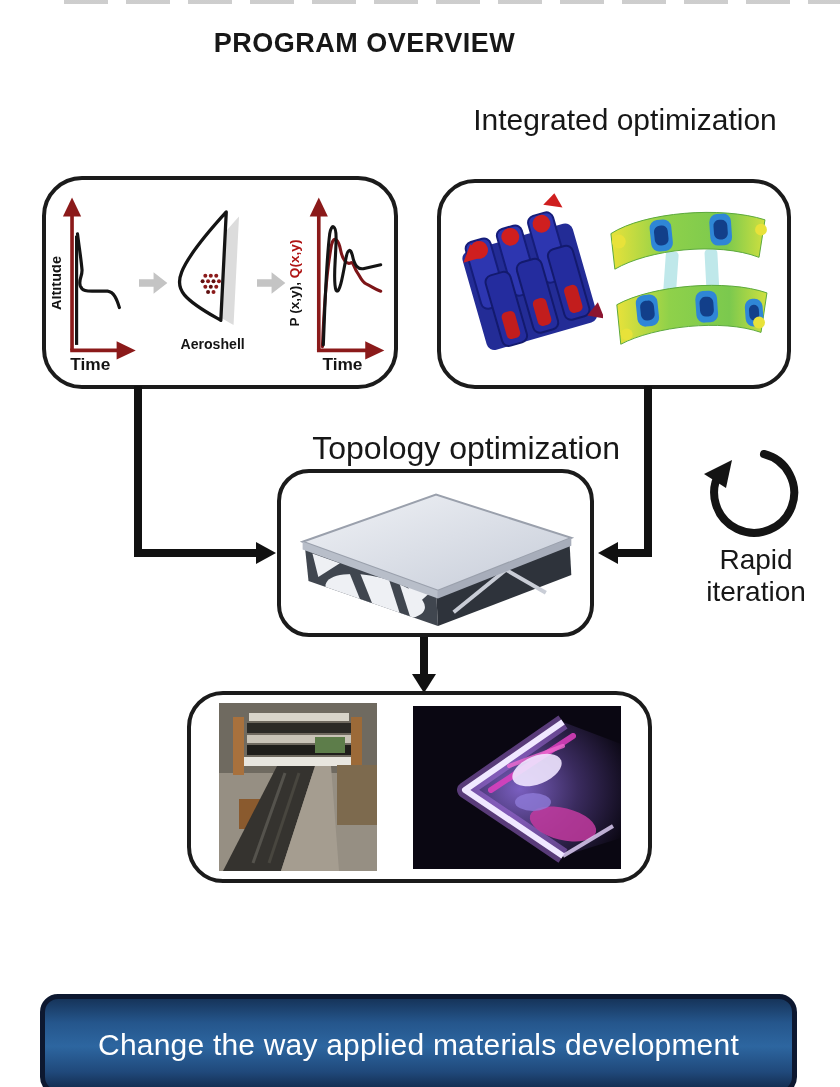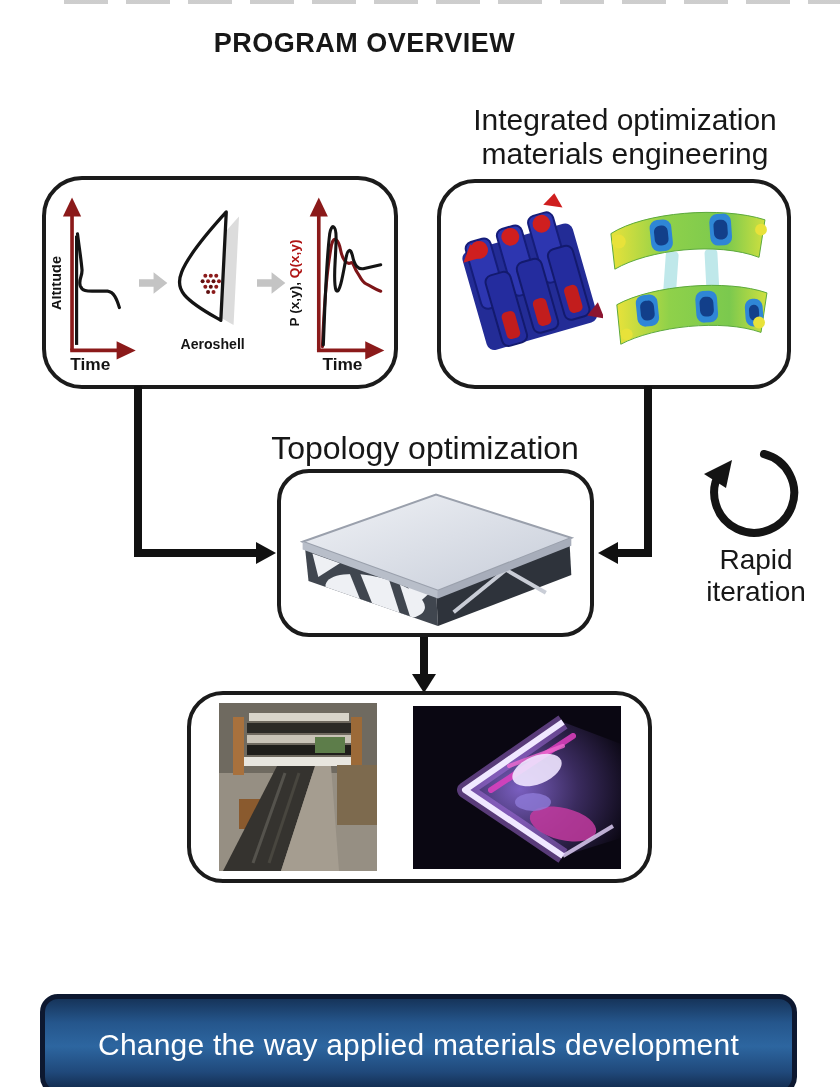--- a/index.html
+++ b/index.html
@@ -96,21 +96,20 @@
         <text transform="rotate(-90 14 100)" x="14" y="100" text-anchor="middle" font-size="15" font-weight="600">
           <tspan fill="#141414">P (x,y), </tspan><tspan fill="#b01515">Q(x,y)</tspan>
         </text>
         <text x="62" y="196" text-anchor="middle" font-size="19" font-weight="600" fill="#141414">Time</text>
       </svg>
     </div>
   </div>
 
   <div class="lbl" style="left:415px;top:103px;width:420px;font-size:30px;line-height:34px;">
     <div>Integrated optimization</div>
-    <div>materials engineering</div>
   </div>
 
   <div class="dbox" style="left:437px;top:179px;width:354px;height:210px;border-radius:38px;">
     <div class="flexrow" style="padding:8px 14px;justify-content:space-around;">
 
       <svg width="150" height="182" viewBox="0 0 150 182">
         <g transform="rotate(-16 75 95)">
           <rect x="18" y="42" width="116" height="104" rx="8" fill="#232c96"></rect>
           <g>
             <rect x="24" y="34" width="26" height="70" rx="7" fill="#2d36b0" stroke="#151d7a" stroke-width="2"></rect>
@@ -181,21 +180,21 @@
   <div class="conn" style="left:134px;top:549px;width:123px;height:8px;"></div>
   <div class="tri-right" style="left:256px;top:542px;"></div>
 
   <div class="conn" style="left:644px;top:386px;width:8px;height:171px;"></div>
   <div class="conn" style="left:617px;top:549px;width:35px;height:8px;"></div>
   <div class="tri-left" style="left:598px;top:542px;"></div>
 
   <div class="conn" style="left:420px;top:635px;width:8px;height:42px;"></div>
   <div class="tri-down" style="left:412px;top:674px;"></div>
 
-  <div class="lbl" style="left:230px;top:430px;width:390px;font-size:32px;">Topology optimization</div>
+  <div class="lbl" style="left:230px;top:430px;width:390px;font-size:32px;text-align:right;">Topology optimization</div>
 
   <div class="dbox" style="left:277px;top:469px;width:317px;height:168px;border-radius:32px;">
     <div class="flexrow" style="justify-content:center;">
       <svg width="296" height="152" viewBox="0 0 300 155">
         <defs>
           <linearGradient id="gr-top" x1="0" y1="0" x2="1" y2="1">
             <stop offset="0" stop-color="#f0f2f6"></stop>
               <stop offset="1" stop-color="#c6ccd8"></stop>
           </linearGradient>
           <clipPath id="clip-web">

